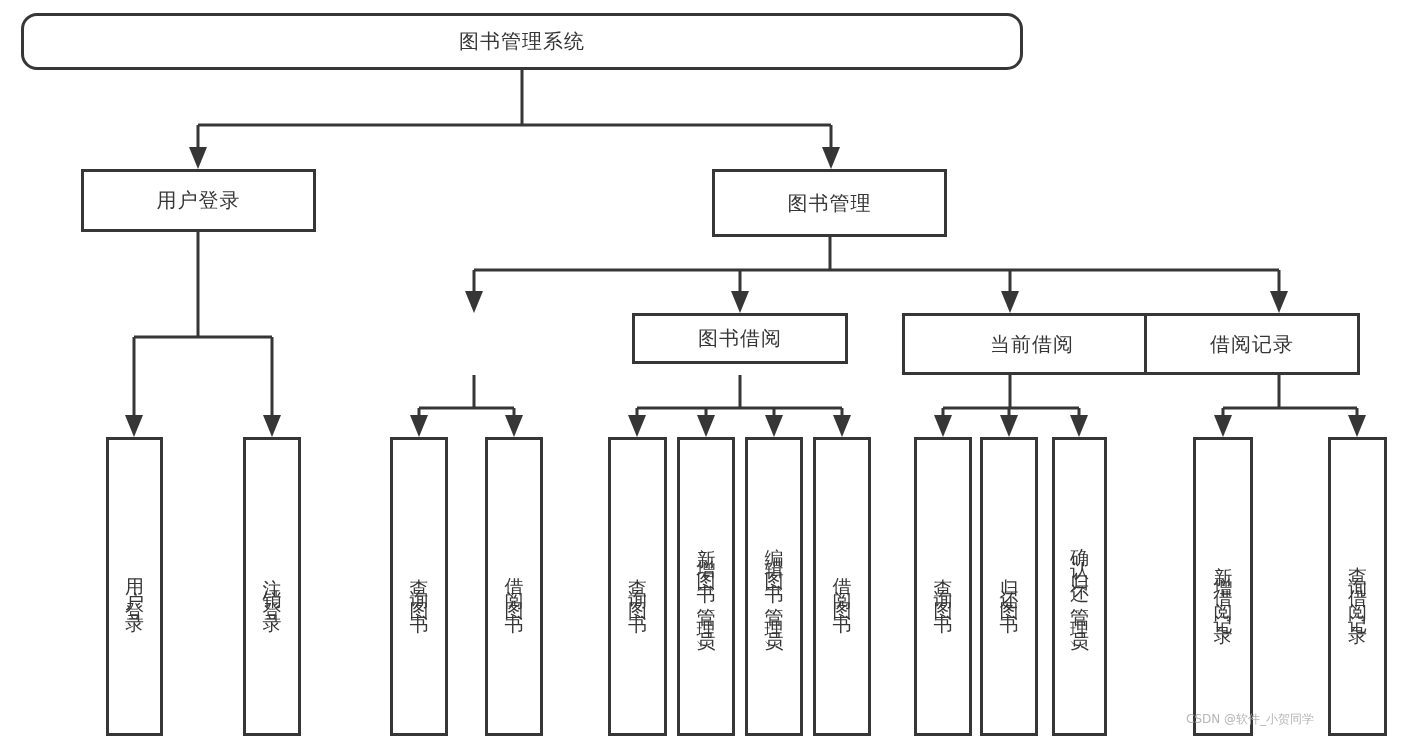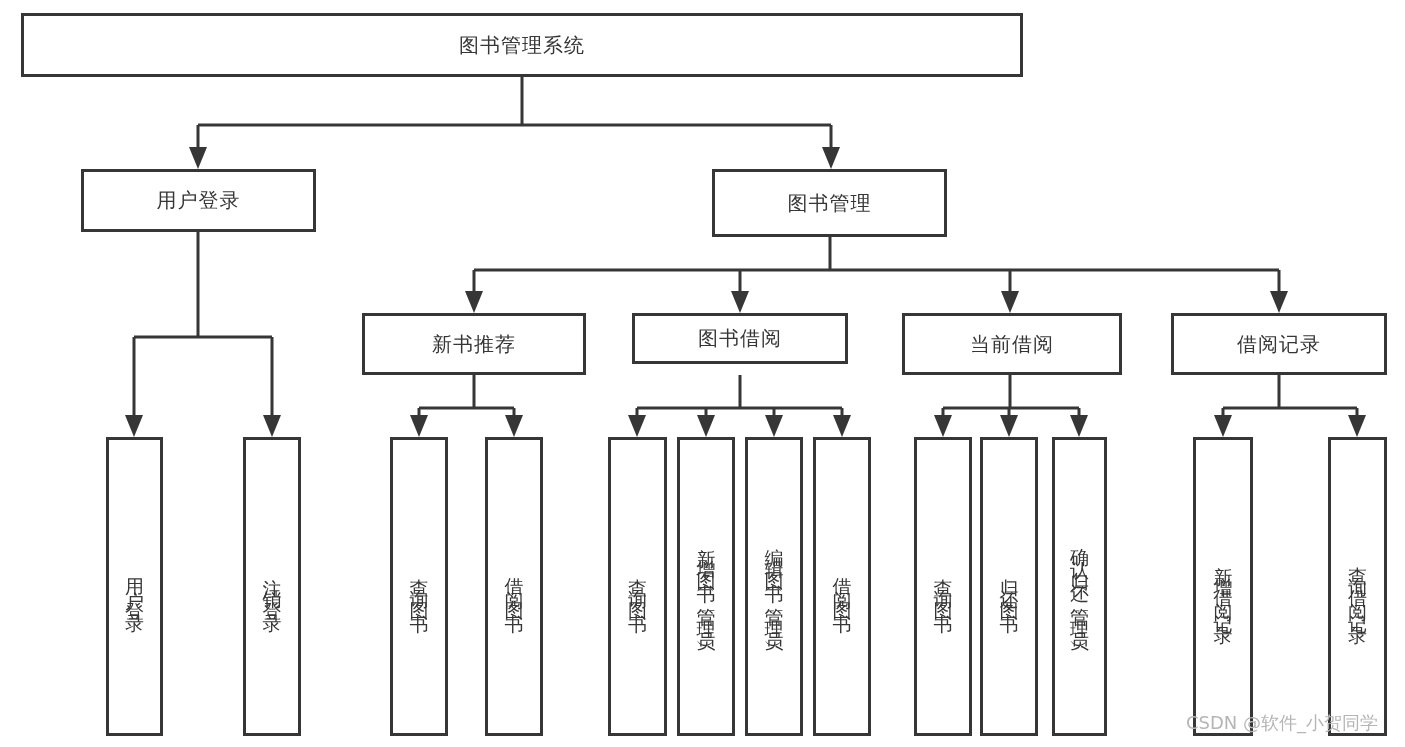--- a/index.html
+++ b/index.html
@@ -35,21 +35,21 @@
     writing-mode:vertical-rl;
     text-orientation:mixed;
     font-size:19px;
     line-height:1.15;
     letter-spacing:12px;
     white-space:nowrap;
   }
   .watermark{
     position:absolute;
     left:1186px;top:711px;
-    font-size:18px;
+    font-size:12px;
     color:var(--wm);
     z-index:3;
     white-space:nowrap;
   }
 </style>
 </head>
 <body>
 
 <div class="stage">
 
@@ -82,41 +82,38 @@
     <path d="M1010 375 V408 M943 408 H1079 M943 408 V417 M1009 408 V417 M1079 408 V417"></path>
     <polygon points="934,415 952,415 943,437"></polygon>
     <polygon points="1000,415 1018,415 1009,437"></polygon>
     <polygon points="1070,415 1088,415 1079,437"></polygon>
 
     <path d="M1279 375 V408 M1223 408 H1357 M1223 408 V417 M1357 408 V417"></path>
     <polygon points="1214,415 1232,415 1223,437"></polygon>
     <polygon points="1348,415 1366,415 1357,437"></polygon>
   </svg>
 
-  <div class="node hnode" style="left:21px;top:13px;width:1002px;height:64px;">
+  <div class="node hnode" style="left:21px;top:13px;width:1002px;height:57px;border-radius:16px;">
     <span>图书管理系统</span>
   </div>
 
   <div class="node hnode" style="left:81px;top:169px;width:235px;height:63px;">
     <span>用户登录</span>
   </div>
   <div class="node hnode" style="left:712px;top:169px;width:235px;height:68px;">
     <span>图书管理</span>
   </div>
 
-  <div class="node hnode" style="left:362px;top:313px;width:224px;height:62px;">
-    <span>新书推荐</span>
-  </div>
   <div class="node hnode" style="left:632px;top:313px;width:216px;height:51px;">
     <span>图书借阅</span>
   </div>
-  <div class="node hnode" style="left:902px;top:313px;width:220px;height:62px;">
+  <div class="node hnode" style="left:902px;top:313px;width:260px;height:62px;">
     <span>当前借阅</span>
   </div>
-  <div class="node hnode" style="left:1171px;top:313px;width:216px;height:62px;">
+  <div class="node hnode" style="left:1144px;top:313px;width:216px;height:62px;">
     <span>借阅记录</span>
   </div>
 
   <div class="node vnode" style="left:106px;top:437px;width:57px;height:299px;">
     <span>用户登录</span>
   </div>
   <div class="node vnode" style="left:243px;top:437px;width:58px;height:299px;">
     <span>注销登录</span>
   </div>
   <div class="node vnode" style="left:390px;top:437px;width:58px;height:299px;">

